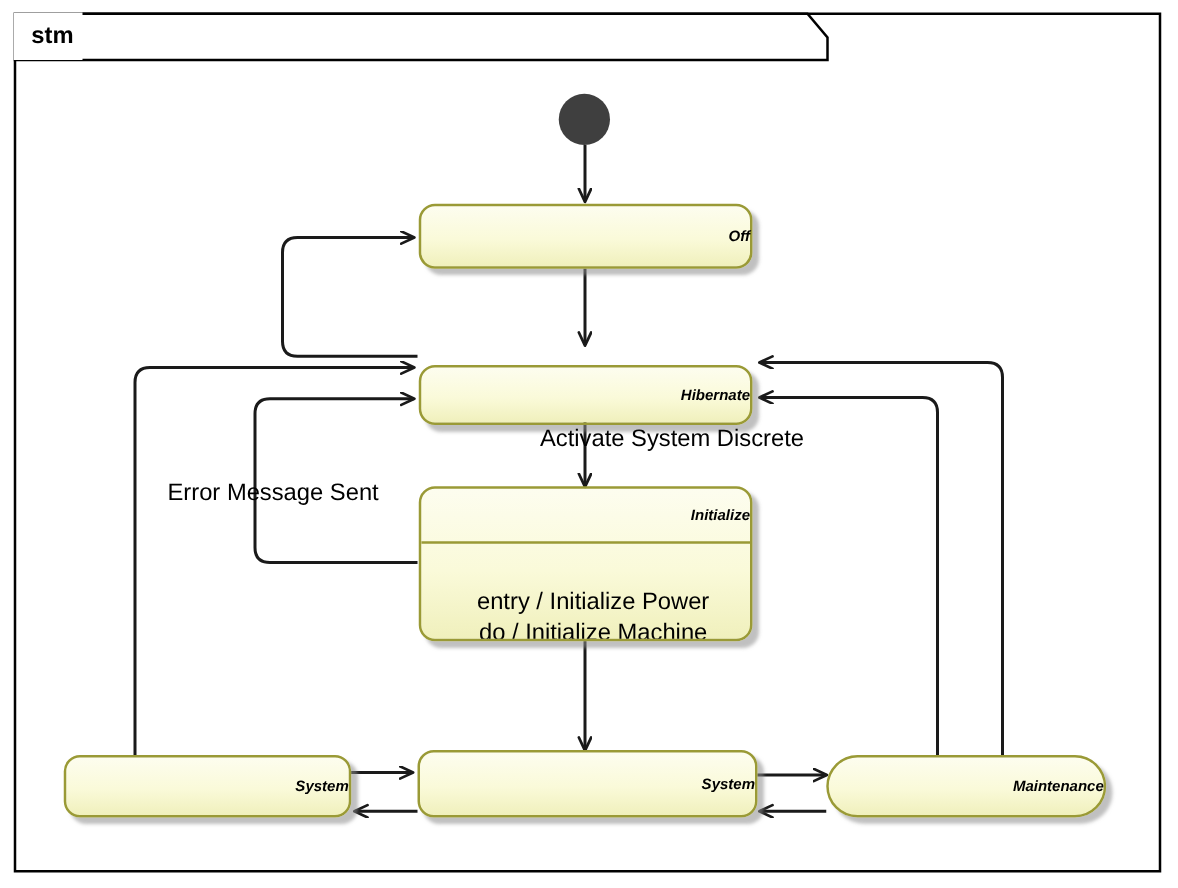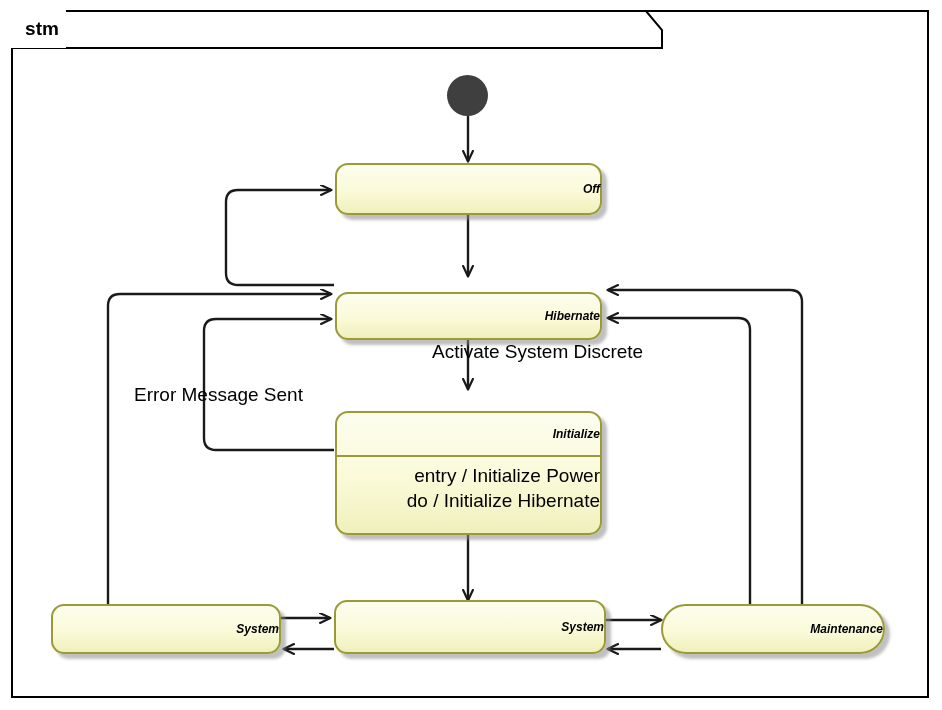--- a/index.html
+++ b/index.html
@@ -101,21 +101,21 @@
     padding: 6px 0 0 12px;
     display: flex;
     flex-direction: column;
     justify-content: flex-start;
   }
   .behavior-line {
     font-size: 19px;
     color: #000000;
     line-height: 1.32;
     white-space: nowrap;
-    text-align: right;
+    text-align: center;
   }
   .edge-label {
     position: absolute;
     font-size: 19px;
     color: #000000;
     white-space: nowrap;
     z-index: 4;
     background: transparent;
   }
   .initial-node {
@@ -185,27 +185,27 @@
   <div class="initial-node" style="left:447px; top:75px;"></div>
 
   <div class="state-box simple-state" style="left:335px; top:163px; width:267px; height:52px;">
     <div class="state-title">Off</div>
   </div>
 
   <div class="state-box simple-state" style="left:335px; top:276px; width:267px; height:48px;margin-top:16px;">
     <div class="state-title">Hibernate</div>
   </div>
 
-  <div class="state-box composite-state" style="left:335px; top:411px; width:267px; height:124px;">
+  <div class="state-box composite-state" style="left:335px; top:389px; width:267px; height:124px;gap:28px;">
     <div class="composite-title-row">
       <div class="state-title">Initialize</div>
     </div>
     <div class="composite-body">
       <div class="behavior-line">entry /  Initialize Power</div>
-      <div class="behavior-line">do / Initialize Hibernate</div>
+      <div class="behavior-line">do / Initialize Machine</div>
     </div>
   </div>
 
   <div class="state-box simple-state" style="left:51px; top:604px; width:230px; height:50px;">
     <div class="state-title">System</div>
   </div>
 
   <div class="state-box simple-state" style="left:334px; top:600px; width:272px; height:54px;">
     <div class="state-title">System</div>
   </div>

